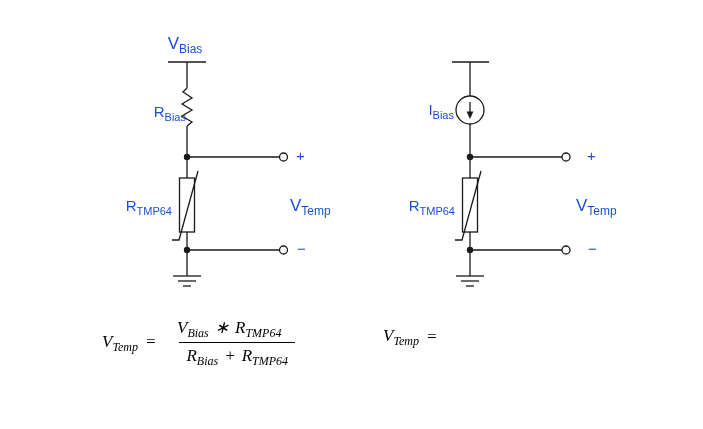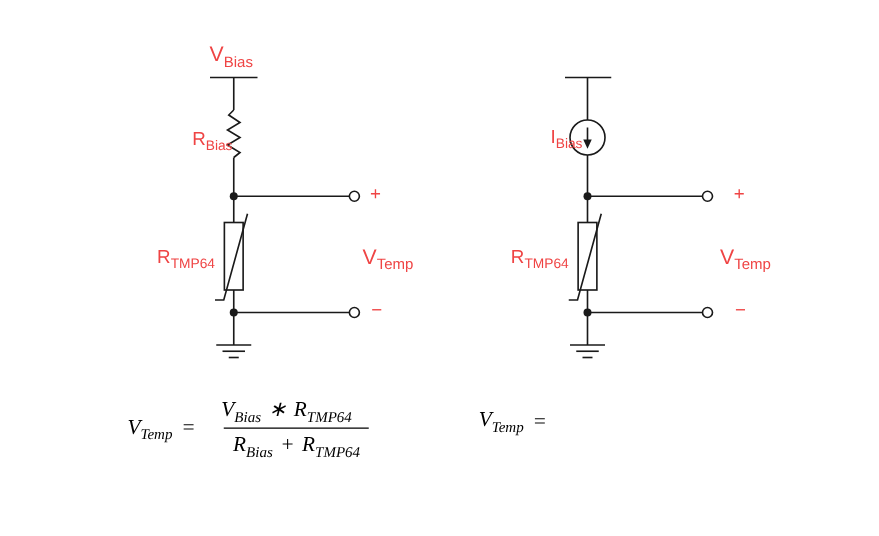--- a/index.html
+++ b/index.html
@@ -11,21 +11,21 @@
     font-family: "Liberation Sans", sans-serif;
     color: #1a1a1a;
     overflow: hidden;
   }
   .canvas svg { position: absolute; left: 0; top: 0; }
   .lbl {
     position: absolute;
     font-size: 15px;
     line-height: 1.1;
     white-space: nowrap;
-    color: #ef4444;
+    color: #1d4ed8;
   }
   .lbl sub { font-size: 11px; line-height: 1; }
   .lbl.big { font-size: 17px; }
   .lbl.big sub { font-size: 12px; }
   .lbl.right { text-align: right; }
   .lbl.center { text-align: center; }
   .sign { font-size: 15px; }
   .formula {
     position: absolute;
     display: flex;
@@ -120,21 +120,21 @@
   </div>
 
   <div class="lbl sign" style="left:296px; top:148px;">+</div>
 
   <div class="lbl big" style="left:290px; top:197px;">
     <span>V</span><sub>Temp</sub>
   </div>
 
   <div class="lbl sign" style="left:297px; top:241px;">−</div>
 
-  <div class="lbl right" style="left:416px; top:102px; width:50px;">
+  <div class="lbl right" style="left:404px; top:102px; width:50px;">
     <span>I</span><sub>Bias</sub>
   </div>
 
   <div class="lbl right" style="left:373px; top:198px; width:82px;">
     <span>R</span><sub>TMP64</sub>
   </div>
 
   <div class="lbl sign" style="left:587px; top:148px;">+</div>
 
   <div class="lbl big" style="left:576px; top:197px;">

